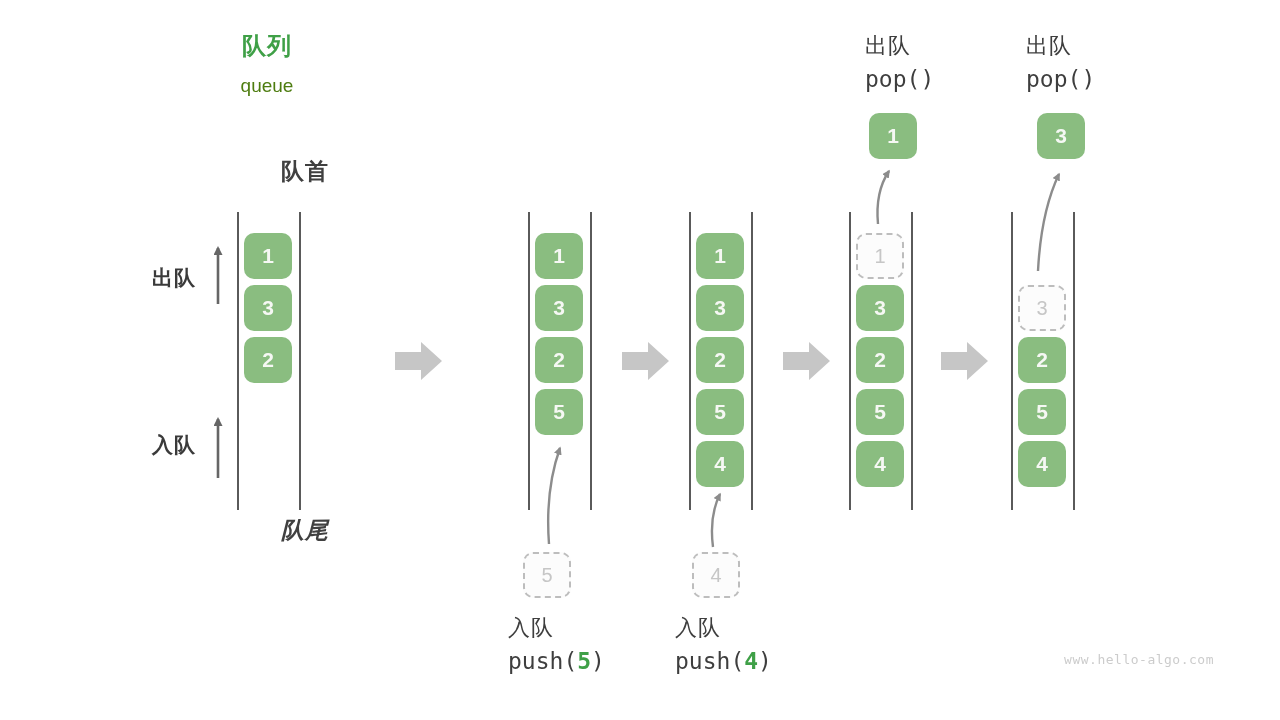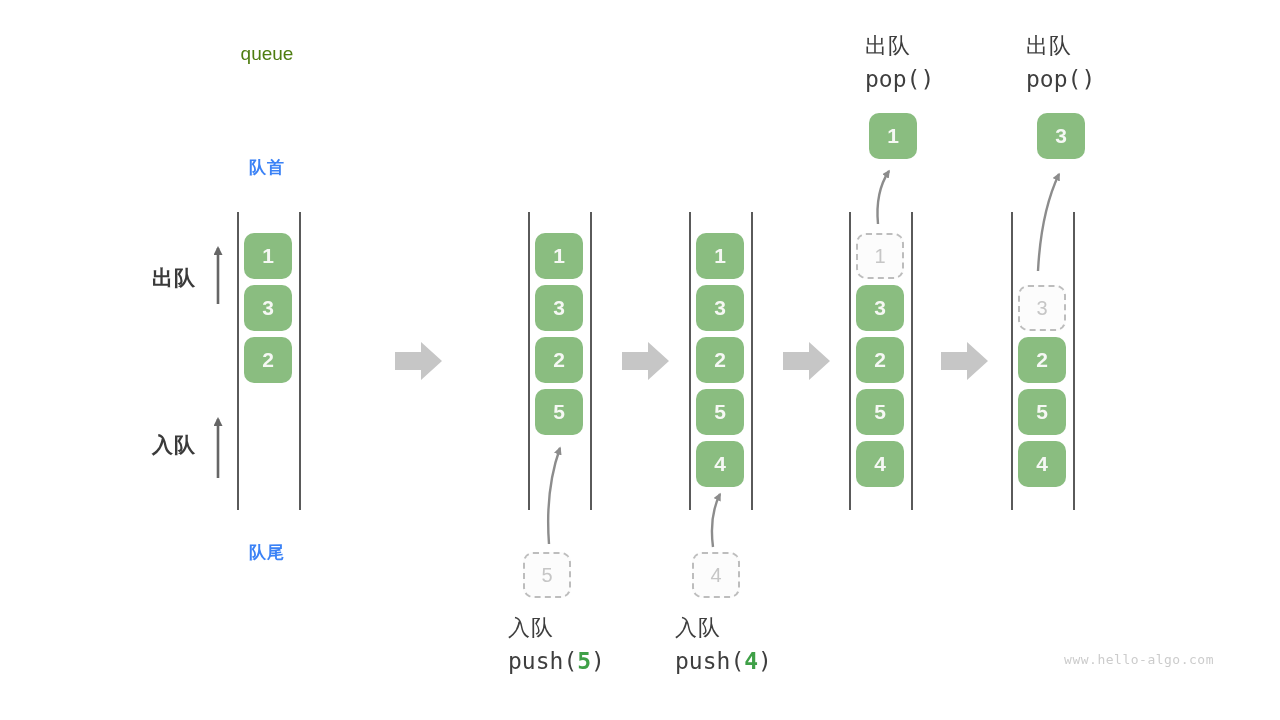--- a/index.html
+++ b/index.html
@@ -6,24 +6,24 @@
   #canvas{
     position:relative;width:1280px;height:720px;background:#ffffff;
     overflow:hidden;font-family:"Liberation Sans",sans-serif;
   }
   #arrow-layer{position:absolute;left:0;top:0;width:1280px;height:720px;}
 
   .title-block{position:absolute;left:205px;top:30px;width:124px;text-align:center;}
   .title-zh{font-size:24px;font-weight:bold;color:#3fa047;letter-spacing:1px;}
   .title-en{font-size:19px;color:#4d7c0f;margin-top:13px;}
 
-  .endpoint-label{position:absolute;left:205px;width:124px;text-align:center;
-    font-size:17px;font-weight:bold;color:#3b82f6;letter-spacing:1px;}
+  .endpoint-label{position:absolute;left:205px;width:124px;text-align:right;
+    font-size:23px;font-weight:bold;color:#404040;letter-spacing:1px;}
   #front-label{top:156px;}
-  #rear-label{top:541px;}
+  #rear-label{top:515px;font-style:italic;}
 
   .side-label{position:absolute;font-size:21px;font-weight:bold;color:#3a3a3a;letter-spacing:1px;}
   #side-dequeue{left:152px;top:264px;}
   #side-enqueue{left:152px;top:431px;}
 
   .rail{position:absolute;width:2px;background:#5a5a5a;}
 
   .cell{
     position:absolute;width:48px;height:46px;box-sizing:border-box;border-radius:10px;
     background:#8ABD80;color:#f6f8f4;font-size:21px;font-weight:bold;
@@ -63,20 +63,21 @@
       <path d="M 1038,271 Q 1041,212 1059,174" fill="none" stroke="#8c8c8c" stroke-width="2.4" marker-end="url(#ah-thin)"></path>
       <polygon points="395,352 421,352 421,342 442,361 421,380 421,370 395,370" fill="#c6c6c6"></polygon>
       <polygon points="622,352 648,352 648,342 669,361 648,380 648,370 622,370" fill="#c6c6c6"></polygon>
       <polygon points="783,352 809,352 809,342 830,361 809,380 809,370 783,370" fill="#c6c6c6"></polygon>
       <polygon points="941,352 967,352 967,342 988,361 967,380 967,370 941,370" fill="#c6c6c6"></polygon>
       <path d="M 218,304 L 218,248" fill="none" stroke="#666666" stroke-width="2.6" marker-end="url(#ah-side)"></path>
       <path d="M 218,478 L 218,419" fill="none" stroke="#666666" stroke-width="2.6" marker-end="url(#ah-side)"></path>
     </svg>
 
   <div class="title-block">
+    <div class="title-zh">队列</div>
     <div class="title-en">queue</div>
   </div>
 
   <div id="front-label" class="endpoint-label">队首</div>
   <div id="rear-label" class="endpoint-label">队尾</div>
 
   <div id="side-dequeue" class="side-label">出队</div>
   <div id="side-enqueue" class="side-label">入队</div>
 
   <div id="queues">

